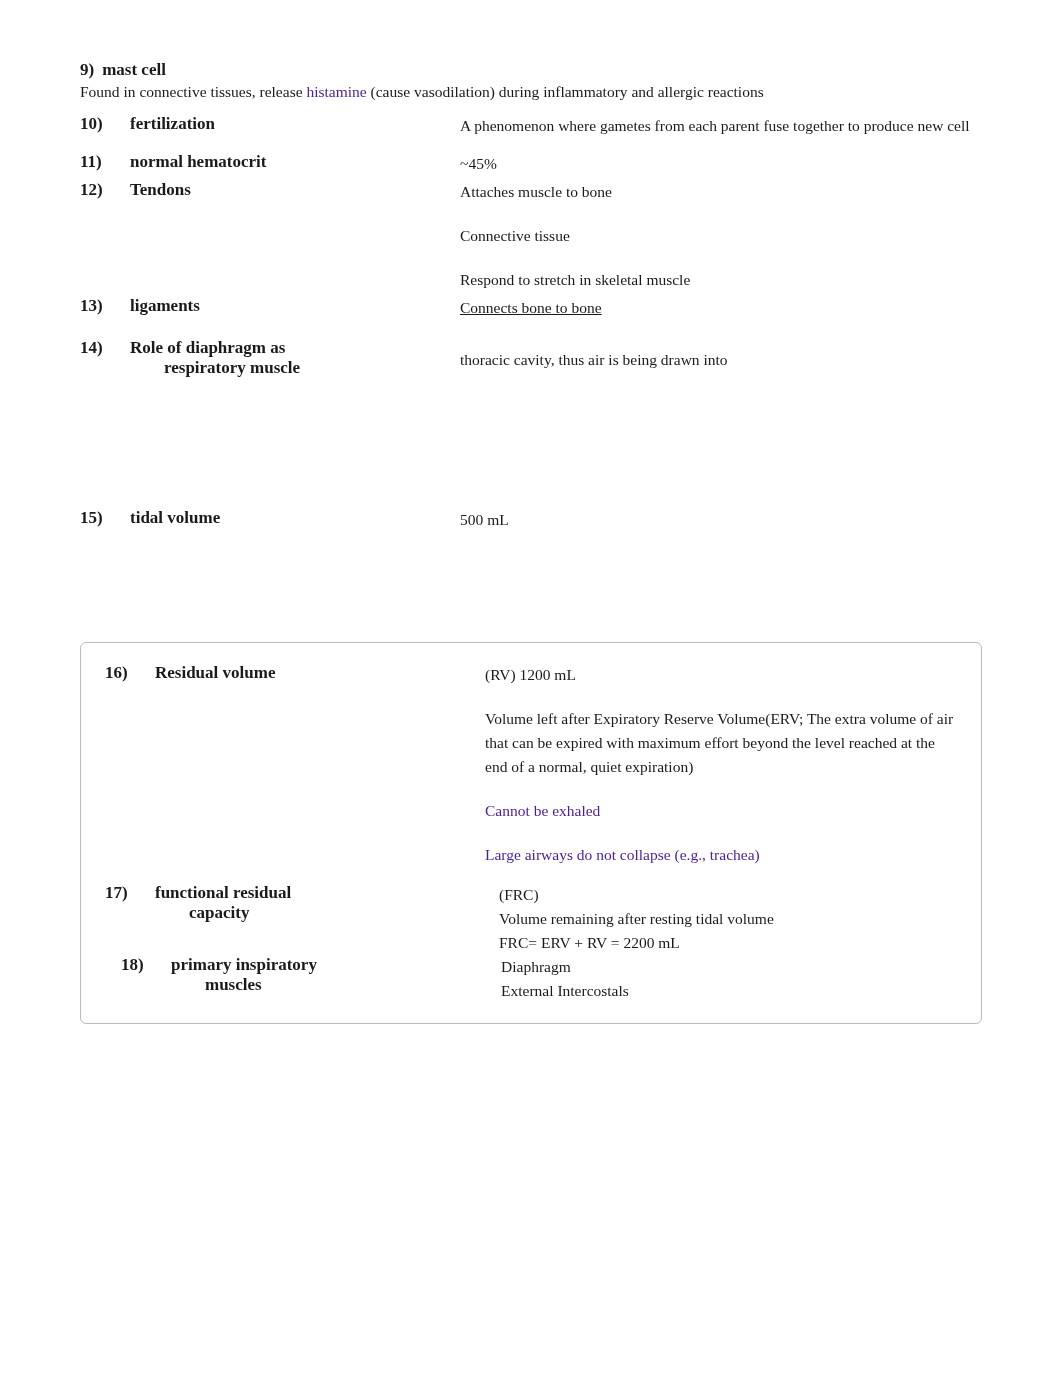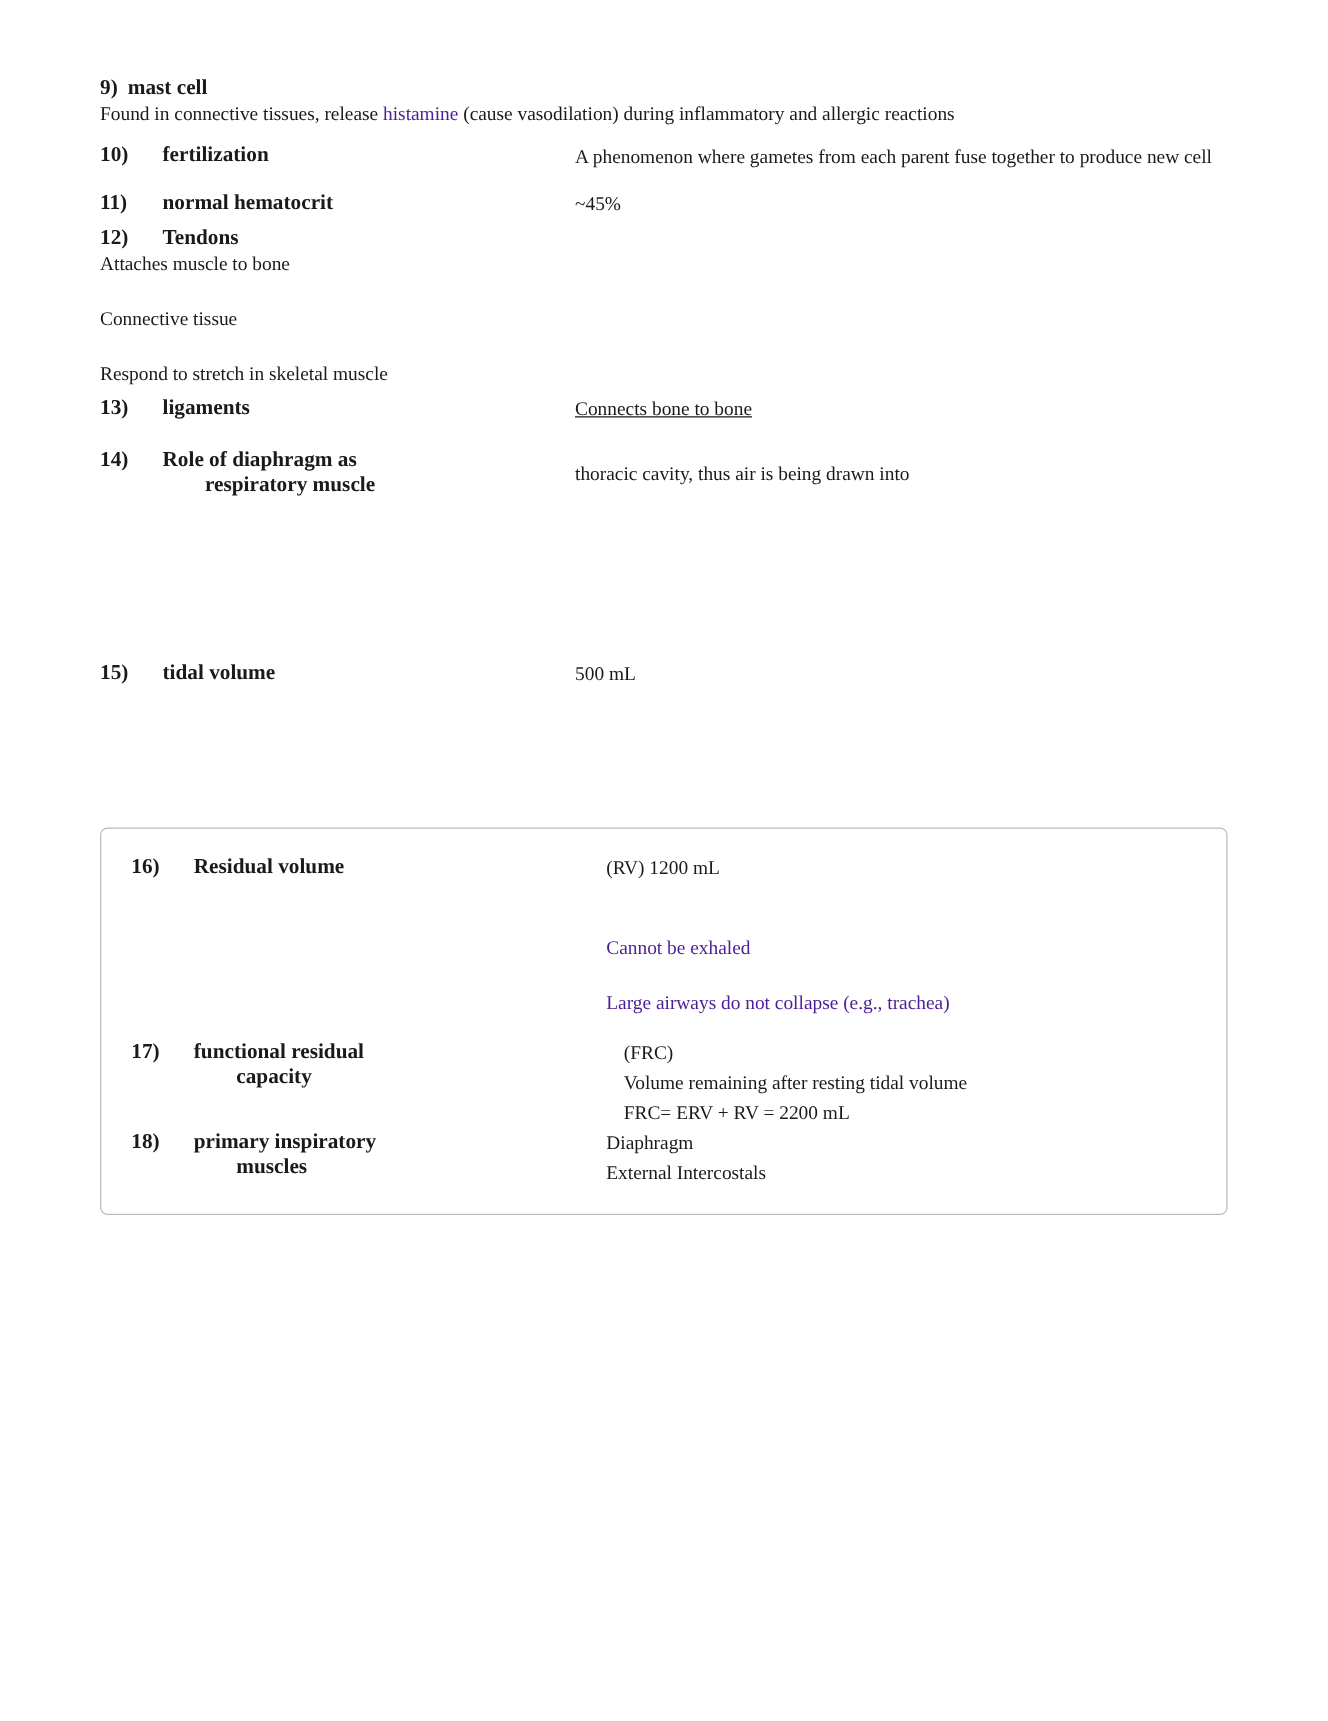--- a/index.html
+++ b/index.html
@@ -15,21 +15,21 @@
     .card {
       border: 1.5px solid #bbb;
       border-radius: 6px;
       padding: 20px 24px;
       margin-bottom: 24px;
     }
     .row {
       display: flex;
       margin-bottom: 18px;
     }
-    .row:last-child { margin-bottom: 0; }
+    .row:last-child { margin-bottom: 0; margin-left: 16px; }
     .left {
       min-width: 380px;
       max-width: 380px;
       padding-right: 24px;
     }
     .right {
       flex: 1;
     }
     .num {
       font-weight: bold;
@@ -83,21 +83,21 @@
 
 <div class="row" style="margin-bottom:4px;">
   <div class="left">
     <span class="inline-num">11)</span><span class="inline-term">normal hematocrit</span>
   </div>
   <div class="right definition">
     <span>~45%</span>
   </div>
 </div>
 
-<div class="row" style="margin-bottom:4px;flex-direction:column;">
+<div class="row" style="margin-bottom:4px;">
   <div class="left">
     <span class="inline-num">12)</span><span class="inline-term">Tendons</span>
   </div>
   <div class="right definition">
     <div>Attaches muscle to bone</div>
     <div class="spacer"></div>
     <div>Connective tissue</div>
     <div class="spacer"></div>
     <div>Respond to stretch in skeletal muscle</div>
   </div>
@@ -137,20 +137,21 @@
 
 <div class="card">
 
   <div class="row" style="margin-bottom:16px;">
     <div class="left">
       <span class="inline-num">16)</span><span class="inline-term">Residual volume</span>
     </div>
     <div class="right definition">
       <div>(RV) 1200 mL</div>
       <div class="spacer"></div>
+      <div>Volume left after Expiratory Reserve Volume(ERV; The extra volume of air that can be expired with maximum effort beyond the level reached at the end of a normal, quiet expiration)</div>
       <div class="spacer"></div>
       <div class="red">Cannot be exhaled</div>
       <div class="spacer"></div>
       <div class="red">Large airways do not collapse (e.g., trachea)</div>
     </div>
   </div>
 
   <div class="row" style="margin-bottom:0;gap:14px;">
     <div class="left">
       <span class="inline-num">17)</span><span class="inline-term">functional residual<br>&nbsp;&nbsp;&nbsp;&nbsp;&nbsp;&nbsp;&nbsp;&nbsp;capacity</span>

